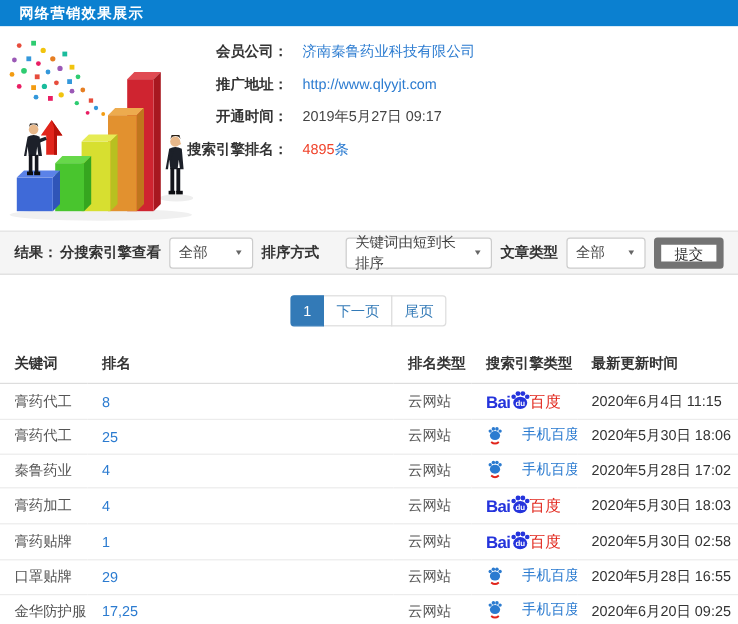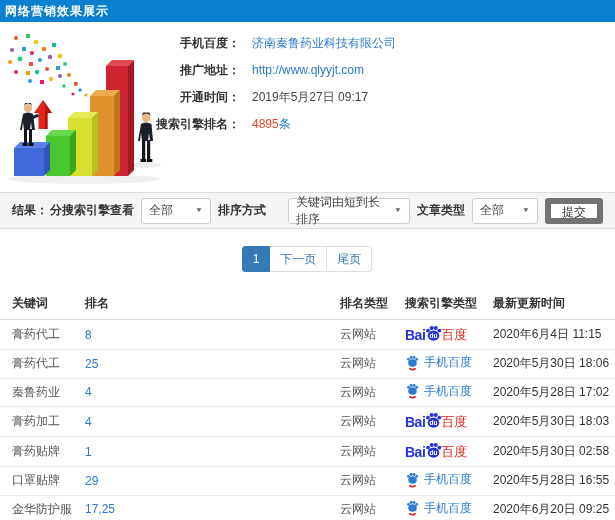--- a/index.html
+++ b/index.html
@@ -2,21 +2,21 @@
 <html><head>
 <meta charset="utf-8">
 <style>
   * { box-sizing: border-box; margin: 0; padding: 0; }
   html,body { width:615px; height:520px; overflow:hidden; background:#fff;
     font-family:"Liberation Sans","DejaVu Sans",sans-serif; }
   .page { position:relative; width:615px; height:520px; background:#fff; }
 
   
   .topbar { height:22px; background:#0b80d0; color:#fff; font-size:12px;
-    font-weight:bold; line-height:22px; padding-left:5px; letter-spacing:1px; }
+    font-weight:bold; line-height:22px; padding-left:16px; letter-spacing:1px; }
 
   
   .info-section { position:relative; height:170px; background:#fff; }
   .illustration { position:absolute; left:2px; top:6px; width:178px; height:160px; }
   .info-fields { position:absolute; left:148px; top:12px; right:0; }
   .field-row { display:flex; align-items:center; height:18px; margin-bottom:9px; font-size:12px; }
   .field-label { width:92px; text-align:right; font-weight:bold; color:#333; }
   .field-value { margin-left:12px; color:#444; }
   .field-value.link { color:#2b7bd0; }
   .hl-num { color:#f0422a; }
@@ -57,21 +57,21 @@
   td.rank { color:#2b7bd0; }
   td.time { color:#333; }
 
   
   .bd-logo { display:inline-flex; align-items:center; line-height:1; }
   .bd-bai { color:#2534dc; font-weight:bold; font-size:14px; letter-spacing:-.5px; }
   .bd-paw { width:19px; height:19px; margin:0 0 2px -1px; }
   .bd-cn { color:#e1251b; font-weight:normal; font-size:13px; margin-left:-2px; }
   .bd-mobile { display:inline-flex; align-items:center; gap:4px; }
   .bd-paw-sm { width:15px; height:16px; }
-  .bd-mobile-txt { color:#2b7bd0; font-size:12px; }
+  .bd-mobile-txt { color:#2b7bd0; font-size:12px;margin-left:11px; }
 </style>
 </head>
 <body>
 
 <div class="page">
 
   <div class="topbar">网络营销效果展示</div>
 
   <div class="info-section">
     <svg class="illustration" viewBox="0 0 178 160">
@@ -161,21 +161,21 @@
           <rect x="145" y="112" width="3.2" height="20" fill="#14161d"></rect>
         <rect x="138.5" y="131" width="5.5" height="3" fill="#0c0d11"></rect>
           <rect x="144.8" y="131" width="5.5" height="3" fill="#0c0d11"></rect>
         <path d="M140 97 l-2 8 2.5 .6 2 -7 z" fill="#1c2029"></path>
           <path d="M147 93 l-1.5 -3 2 -1 1.5 3 z" fill="#e8b88a"></path>
       </g>
     </svg>
 
     <div class="info-fields">
       <div class="field-row">
-        <span class="field-label">手机百度：</span>
+        <span class="field-label">会员公司：</span>
         <a class="field-value link">济南秦鲁药业科技有限公司</a>
       </div>
       <div class="field-row">
         <span class="field-label">推广地址：</span>
         <a class="field-value link">http://www.qlyyjt.com</a>
       </div>
       <div class="field-row">
         <span class="field-label">开通时间：</span>
         <span class="field-value">2019年5月27日 09:17</span>
       </div>

